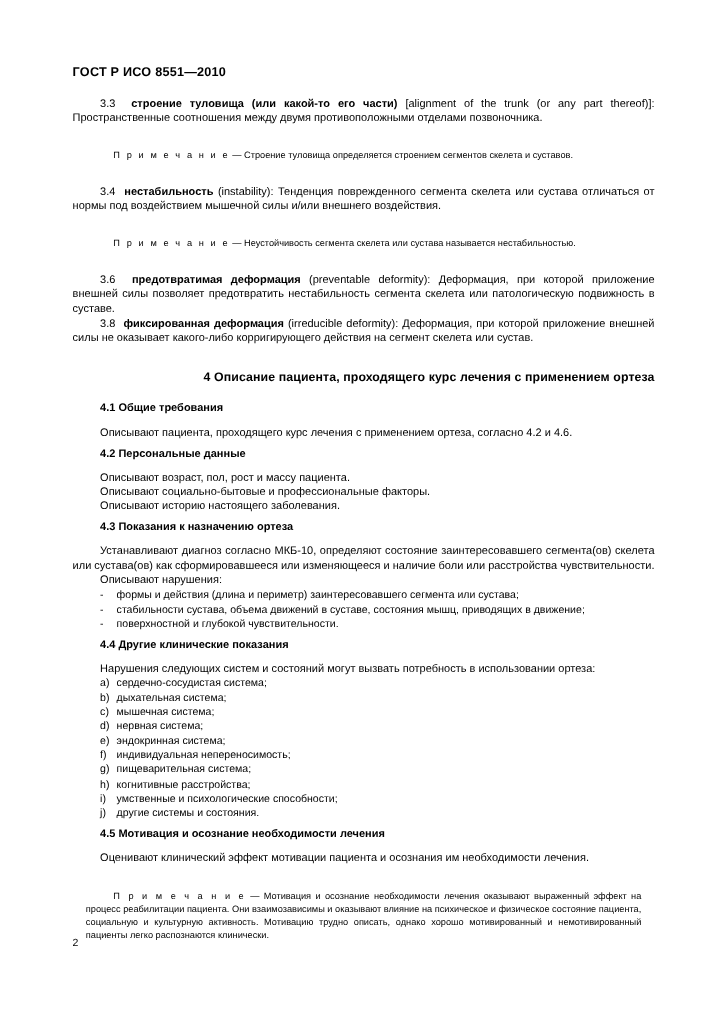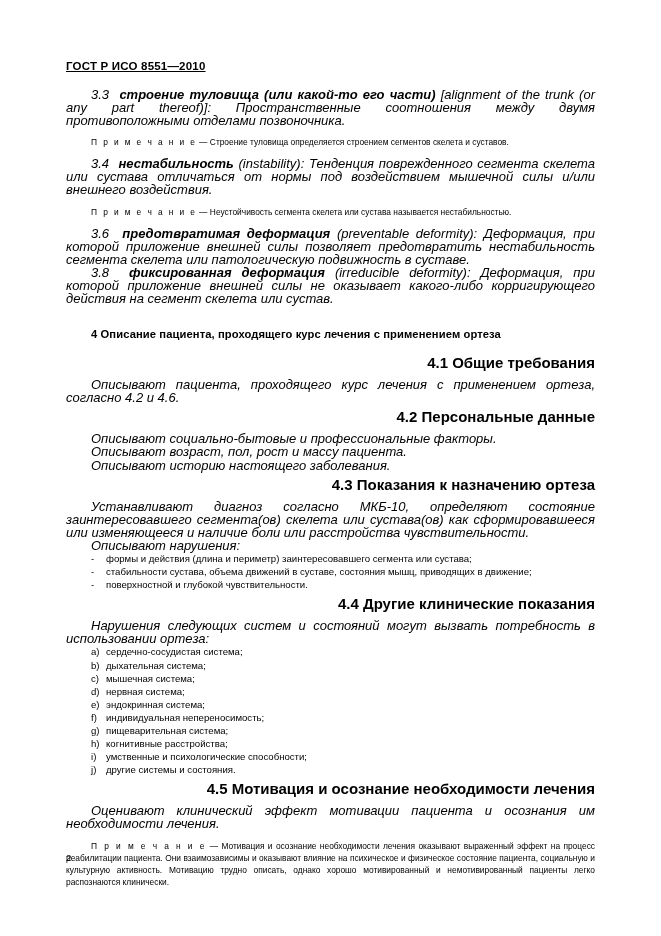--- a/index.html
+++ b/index.html
@@ -20,75 +20,73 @@
     box-sizing: border-box;
   }
   .header {
     position: absolute;
     top: 60px;
     left: 66px;
     font-size: 11.5px;
     font-weight: bold;
     letter-spacing: 0.2px;
     white-space: nowrap;
-    text-decoration: underline;
   }
   .body-area {
     position: absolute;
     top: 88px;
     left: 66px;
     width: 529px;
   }
   
   .para {
-    font-size: 13px;
+    font-size: 10px;
     line-height: 13.1px;
     text-align: justify;
     text-justify: inter-word;
     margin: 0;
     hyphens: manual;
-    font-style: italic;
   }
   .para.indent {
     text-indent: 25px;
   }
   .term-num {
     font-weight: normal;
   }
   .term {
     font-weight: bold;
   }
   .note {
     font-size: 8.4px;
     line-height: 12px;
     text-align: justify;
-    margin: 0;
+    margin: 12px;
     text-indent: 25px;
   }
   .note .nlabel {
     letter-spacing: 1.9px;
   }
   .gap-sm { height: 6px; }
   .gap-md { height: 9px; }
 
   h1.sec {
     font-size: 11.2px;
     font-weight: bold;
     margin: 0;
     padding-left: 25px;
     line-height: 15px;
     letter-spacing: 0.1px;
+    text-align: right;
   }
   h2.sub {
-    font-size: 15px;
+    font-size: 10px;
     font-weight: bold;
     margin: 0;
     padding-left: 25px;
     line-height: 13px;
-    text-align: right;
   }
   .sec-spacer-top { height: 22px; }
   .sec-spacer-bot { height: 14px; }
   .sub-spacer { height: 9px; }
 
   ul.dashlist, ol.alpha {
     margin: 0;
     padding: 0;
     list-style: none;
   }
@@ -142,22 +140,22 @@
     <h1 class="sec">4  Описание пациента, проходящего курс лечения с применением ортеза</h1>
     <div class="sec-spacer-bot"></div>
 
     <h2 class="sub">4.1  Общие требования</h2>
     <div class="sub-spacer"></div>
     <p class="para indent">Описывают пациента, проходящего курс лечения с применением ортеза, согласно 4.2 и 4.6.</p>
     <div class="gap-sm"></div>
 
     <h2 class="sub">4.2  Персональные данные</h2>
     <div class="sub-spacer"></div>
+    <p class="para indent">Описывают возраст, пол, рост и массу пациента.</p>
     <p class="para indent">Описывают социально-бытовые и профессиональные факторы.</p>
-    <p class="para indent">Описывают возраст, пол, рост и массу пациента.</p>
     <p class="para indent">Описывают историю настоящего заболевания.</p>
     <div class="gap-sm"></div>
 
     <h2 class="sub">4.3  Показания к назначению ортеза</h2>
     <div class="sub-spacer"></div>
     <p class="para indent">Устанавливают диагноз согласно МКБ-10, определяют состояние заинтересовавшего сегмен­та(ов) скелета или сустава(ов) как сформировавшееся или изменяющееся и наличие боли или рас­стройства чувствительности.</p>
     <p class="para indent">Описывают нарушения:</p>
     <ul class="dashlist">
       <li><span class="marker">-</span><span>формы и действия (длина и периметр) заинтересовавшего сегмента или сустава;</span></li>
       <li><span class="marker">-</span><span>стабильности сустава, объема движений в суставе, состояния мышц, приводящих в движение;</span></li>

